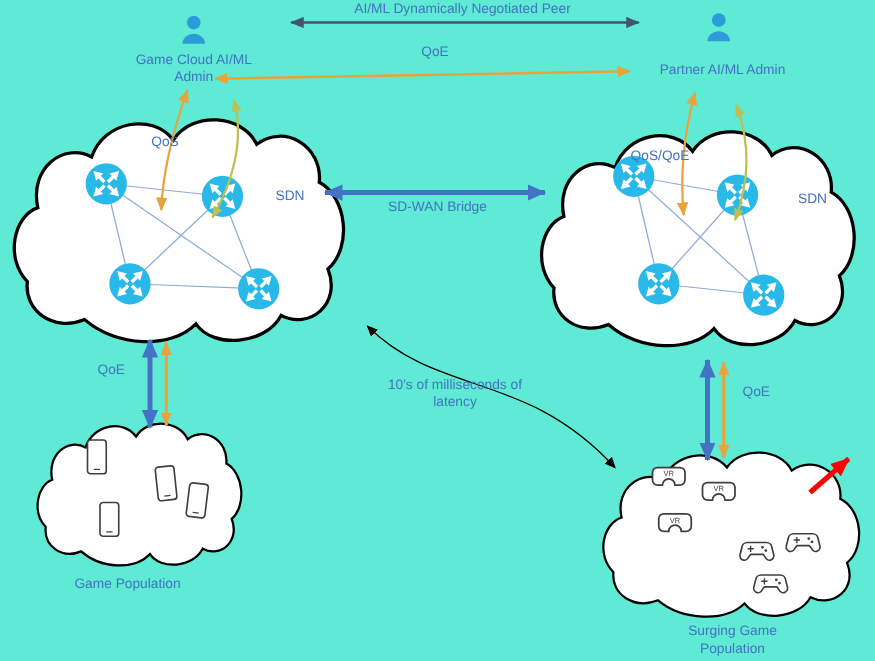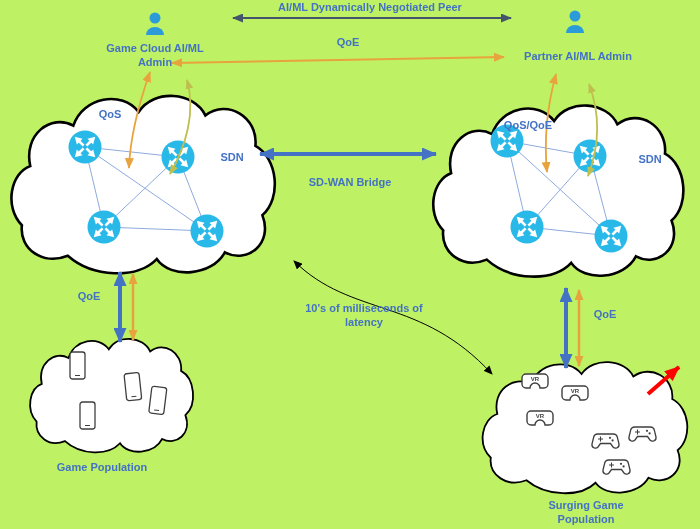--- a/index.html
+++ b/index.html
@@ -1,18 +1,18 @@
 <!DOCTYPE html>
 <html><head>
 <meta charset="utf-8">
 <style>
   html,body{margin:0;padding:0;background:#fff;}
   .canvas{
-    position:relative;width:700px;height:529px;background:#bef264;
-    font-family:"Liberation Sans",sans-serif;overflow:hidden;font-weight:bold;
+    position:relative;width:700px;height:529px;background:#5eead4;
+    font-family:"Liberation Sans",sans-serif;overflow:hidden;
   }
   .canvas svg{position:absolute;left:0;top:0;}
   .lbl{
     position:absolute;color:#4472C4;font-size:11px;line-height:1.25;
     text-align:center;user-select:none;
   }
 </style>
 </head>
 <body>
 
@@ -161,29 +161,29 @@
   </svg>
 
   <div class="lbl" style="left:240px;top:1px;width:260px;">AI/ML Dynamically Negotiated Peer</div>
 
   <div class="lbl" style="left:328px;top:36px;width:40px;">QoE</div>
 
   <div class="lbl" style="left:518px;top:50px;width:120px;">Partner AI/ML Admin</div>
 
   <div class="lbl" style="left:98px;top:42px;width:114px;">Game Cloud AI/ML Admin</div>
 
-  <div class="lbl" style="left:88px;top:108px;width:44px;">QoS</div>
+  <div class="lbl" style="left:110px;top:108px;width:44px;">QoS</div>
 
   <div class="lbl" style="left:210px;top:151px;width:44px;">SDN</div>
 
   <div class="lbl" style="left:496px;top:119px;width:64px;">QoS/QoE</div>
 
   <div class="lbl" style="left:628px;top:153px;width:44px;">SDN</div>
 
-  <div class="lbl" style="left:298px;top:160px;width:104px;margin-top:16px;">SD-WAN Bridge</div>
+  <div class="lbl" style="left:298px;top:160px;width:104px;">SD-WAN Bridge</div>
 
   <div class="lbl" style="left:70px;top:290px;width:38px;">QoE</div>
 
   <div class="lbl" style="left:586px;top:308px;width:38px;">QoE</div>
 
   <div class="lbl" style="left:300px;top:302px;width:128px;">10's of milliseconds of latency</div>
 
   <div class="lbl" style="left:528px;top:499px;width:116px;">Surging Game Population</div>
 
   <div class="lbl" style="left:38px;top:461px;width:128px;">Game Population</div>

